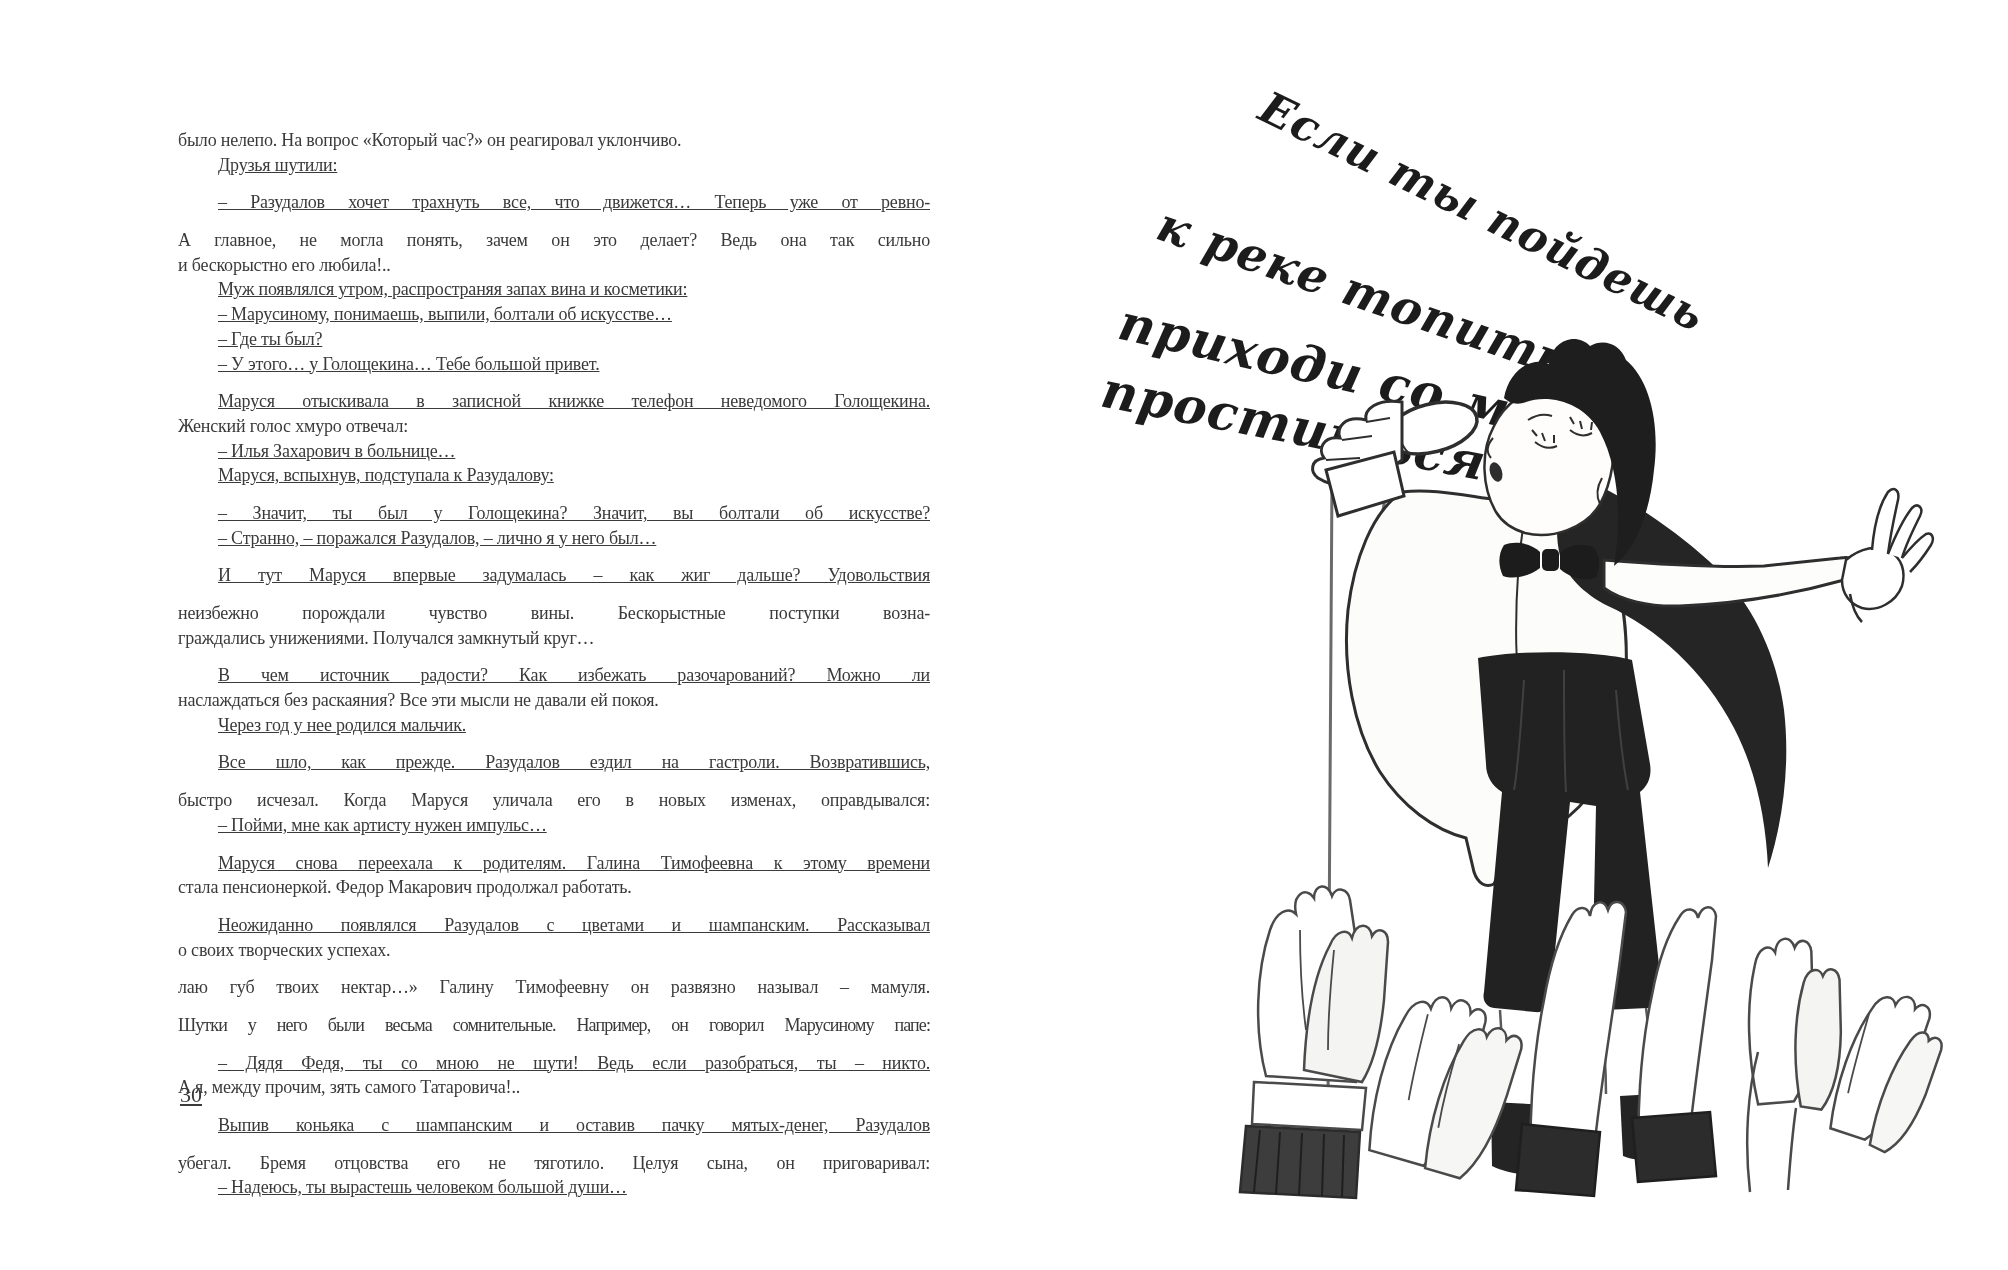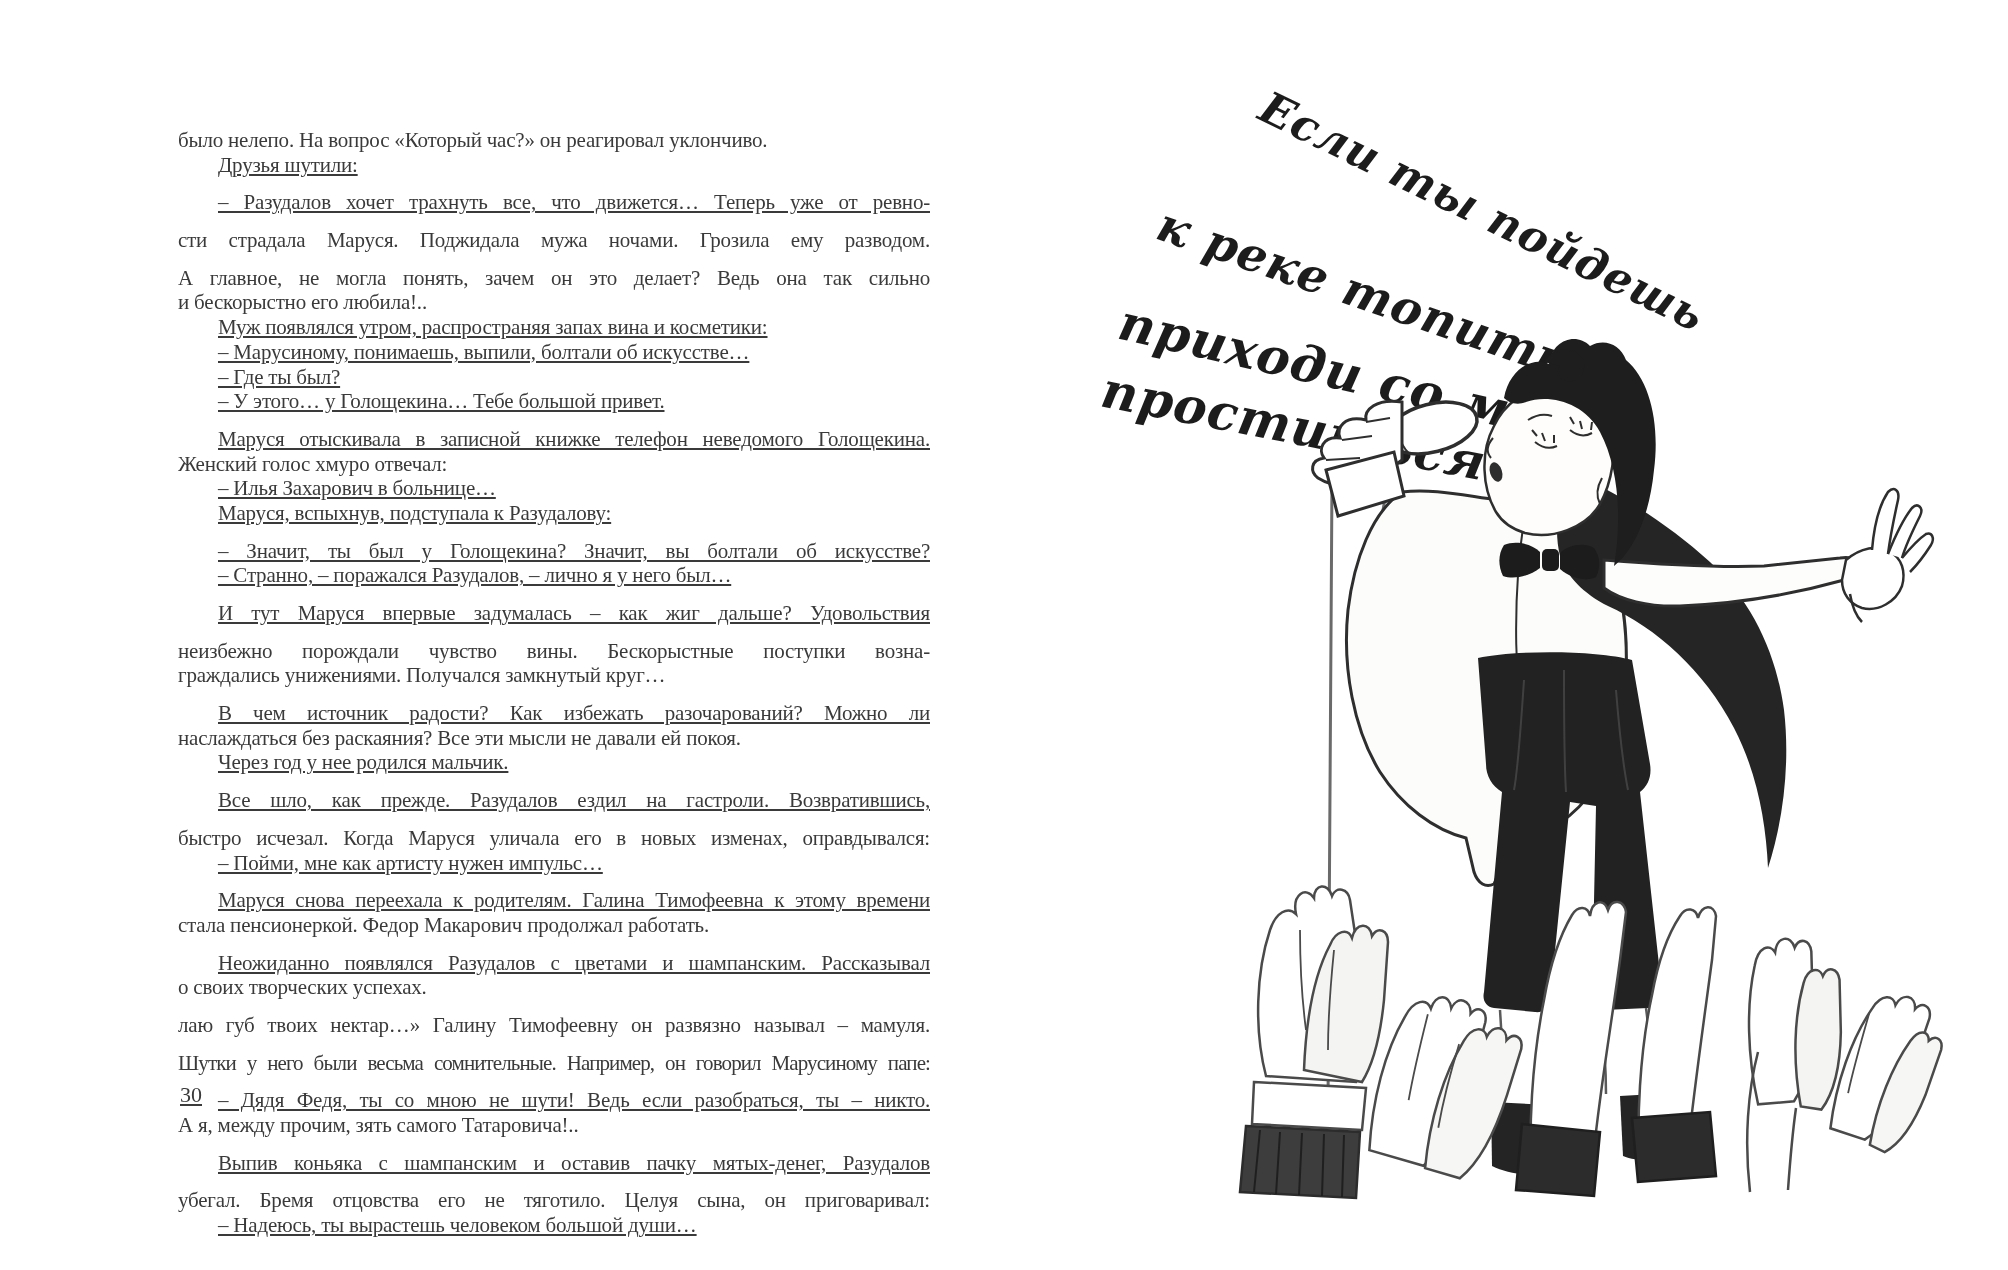--- a/index.html
+++ b/index.html
@@ -4,21 +4,21 @@
 <style>
   html,body { margin:0; padding:0; background:#e8e8e8; }
   .canvas {
     position:relative; width:2008px; height:1270px;
     background:#ffffff; overflow:hidden;
     font-family:"Liberation Serif", serif;
   }
   
   .text-block {
     position:absolute; left:178px; top:128px; width:752px;
-    color:#3a3a3a; font-size:21px; line-height:24.7px;
+    color:#3a3a3a; font-size:18px; line-height:24.7px;
   }
   .line { height:24.7px; white-space:nowrap; letter-spacing:-0.2px; }
   .line.i { text-indent:40px;text-decoration:underline; }
   .line.j { white-space:normal; text-align:justify; text-align-last:justify;margin-top:13px; }
   .line.c { letter-spacing:-0.9px; word-spacing:-2px; }
   .page-number {
     position:absolute; left:180px; top:1082px;
     color:#3a3a3a; font-size:22px;text-decoration:underline;
   }
   
@@ -31,21 +31,20 @@
 </style>
 </head>
 <body>
 
 <div class="canvas">
 
   <div class="text-block">
       <div class="line">было нелепо. На вопрос «Который час?» он реагировал уклончиво.</div>
       <div class="line i">Друзья шутили:</div>
       <div class="line i j">– Разудалов хочет трахнуть все, что движется… Теперь уже от ревно-</div>
-      <div class="line j">сти страдала Маруся. Поджидала мужа ночами. Грозила ему разводом.</div>
       <div class="line j">А главное, не могла понять, зачем он это делает? Ведь она так сильно</div>
       <div class="line">и бескорыстно его любила!..</div>
       <div class="line i">Муж появлялся утром, распространяя запах вина и косметики:</div>
       <div class="line i">– Марусиному, понимаешь, выпили, болтали об искусстве…</div>
       <div class="line i">– Где ты был?</div>
       <div class="line i">– У этого… у Голощекина… Тебе большой привет.</div>
       <div class="line i j">Маруся отыскивала в записной книжке телефон неведомого Голощекина.</div>
       <div class="line">Женский голос хмуро отвечал:</div>
       <div class="line i">– Илья Захарович  в больнице…</div>
       <div class="line i">Маруся, вспыхнув, подступала к Разудалову:</div>

